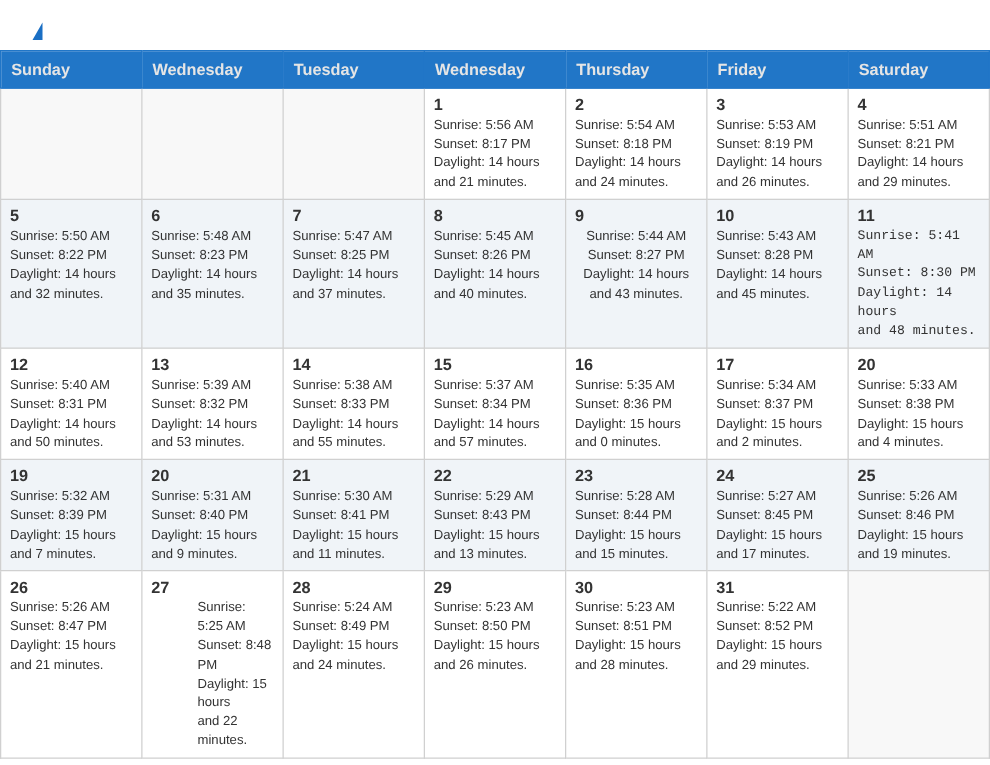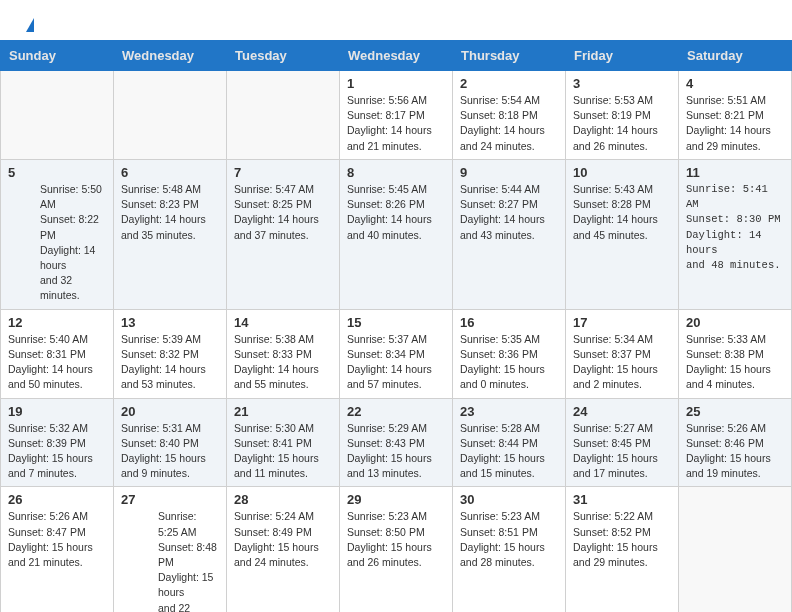--- a/index.html
+++ b/index.html
@@ -166,21 +166,21 @@
           <span class="day-number">4</span>
           <div class="day-info" style="white-space: pre-line;">Sunrise: 5:51 AM
 Sunset: 8:21 PM
 Daylight: 14 hours
 and 29 minutes.</div>
         </td>
       </tr>
       <tr>
         <td>
           <span class="day-number">5</span>
-          <div class="day-info" style="white-space: pre-line; margin-left: 32px;">Sunrise: 5:50 AM
+          <div class="day-info" style="white-space: pre-line;">Sunrise: 5:50 AM
 Sunset: 8:22 PM
 Daylight: 14 hours
 and 32 minutes.</div>
         </td>
         <td>
           <span class="day-number">6</span>
           <div class="day-info" style="white-space: pre-line;">Sunrise: 5:48 AM
 Sunset: 8:23 PM
 Daylight: 14 hours
 and 35 minutes.</div>
@@ -194,21 +194,21 @@
         </td>
         <td>
           <span class="day-number">8</span>
           <div class="day-info" style="white-space: pre-line;">Sunrise: 5:45 AM
 Sunset: 8:26 PM
 Daylight: 14 hours
 and 40 minutes.</div>
         </td>
         <td>
           <span class="day-number">9</span>
-          <div class="day-info" style="white-space: pre-line;">Sunrise: 5:44 AM
+          <div class="day-info" style="white-space: pre-line; text-align: center;">Sunrise: 5:44 AM
 Sunset: 8:27 PM
 Daylight: 14 hours
 and 43 minutes.</div>
         </td>
         <td>
           <span class="day-number">10</span>
           <div class="day-info" style="white-space: pre-line;">Sunrise: 5:43 AM
 Sunset: 8:28 PM
 Daylight: 14 hours
 and 45 minutes.</div>

